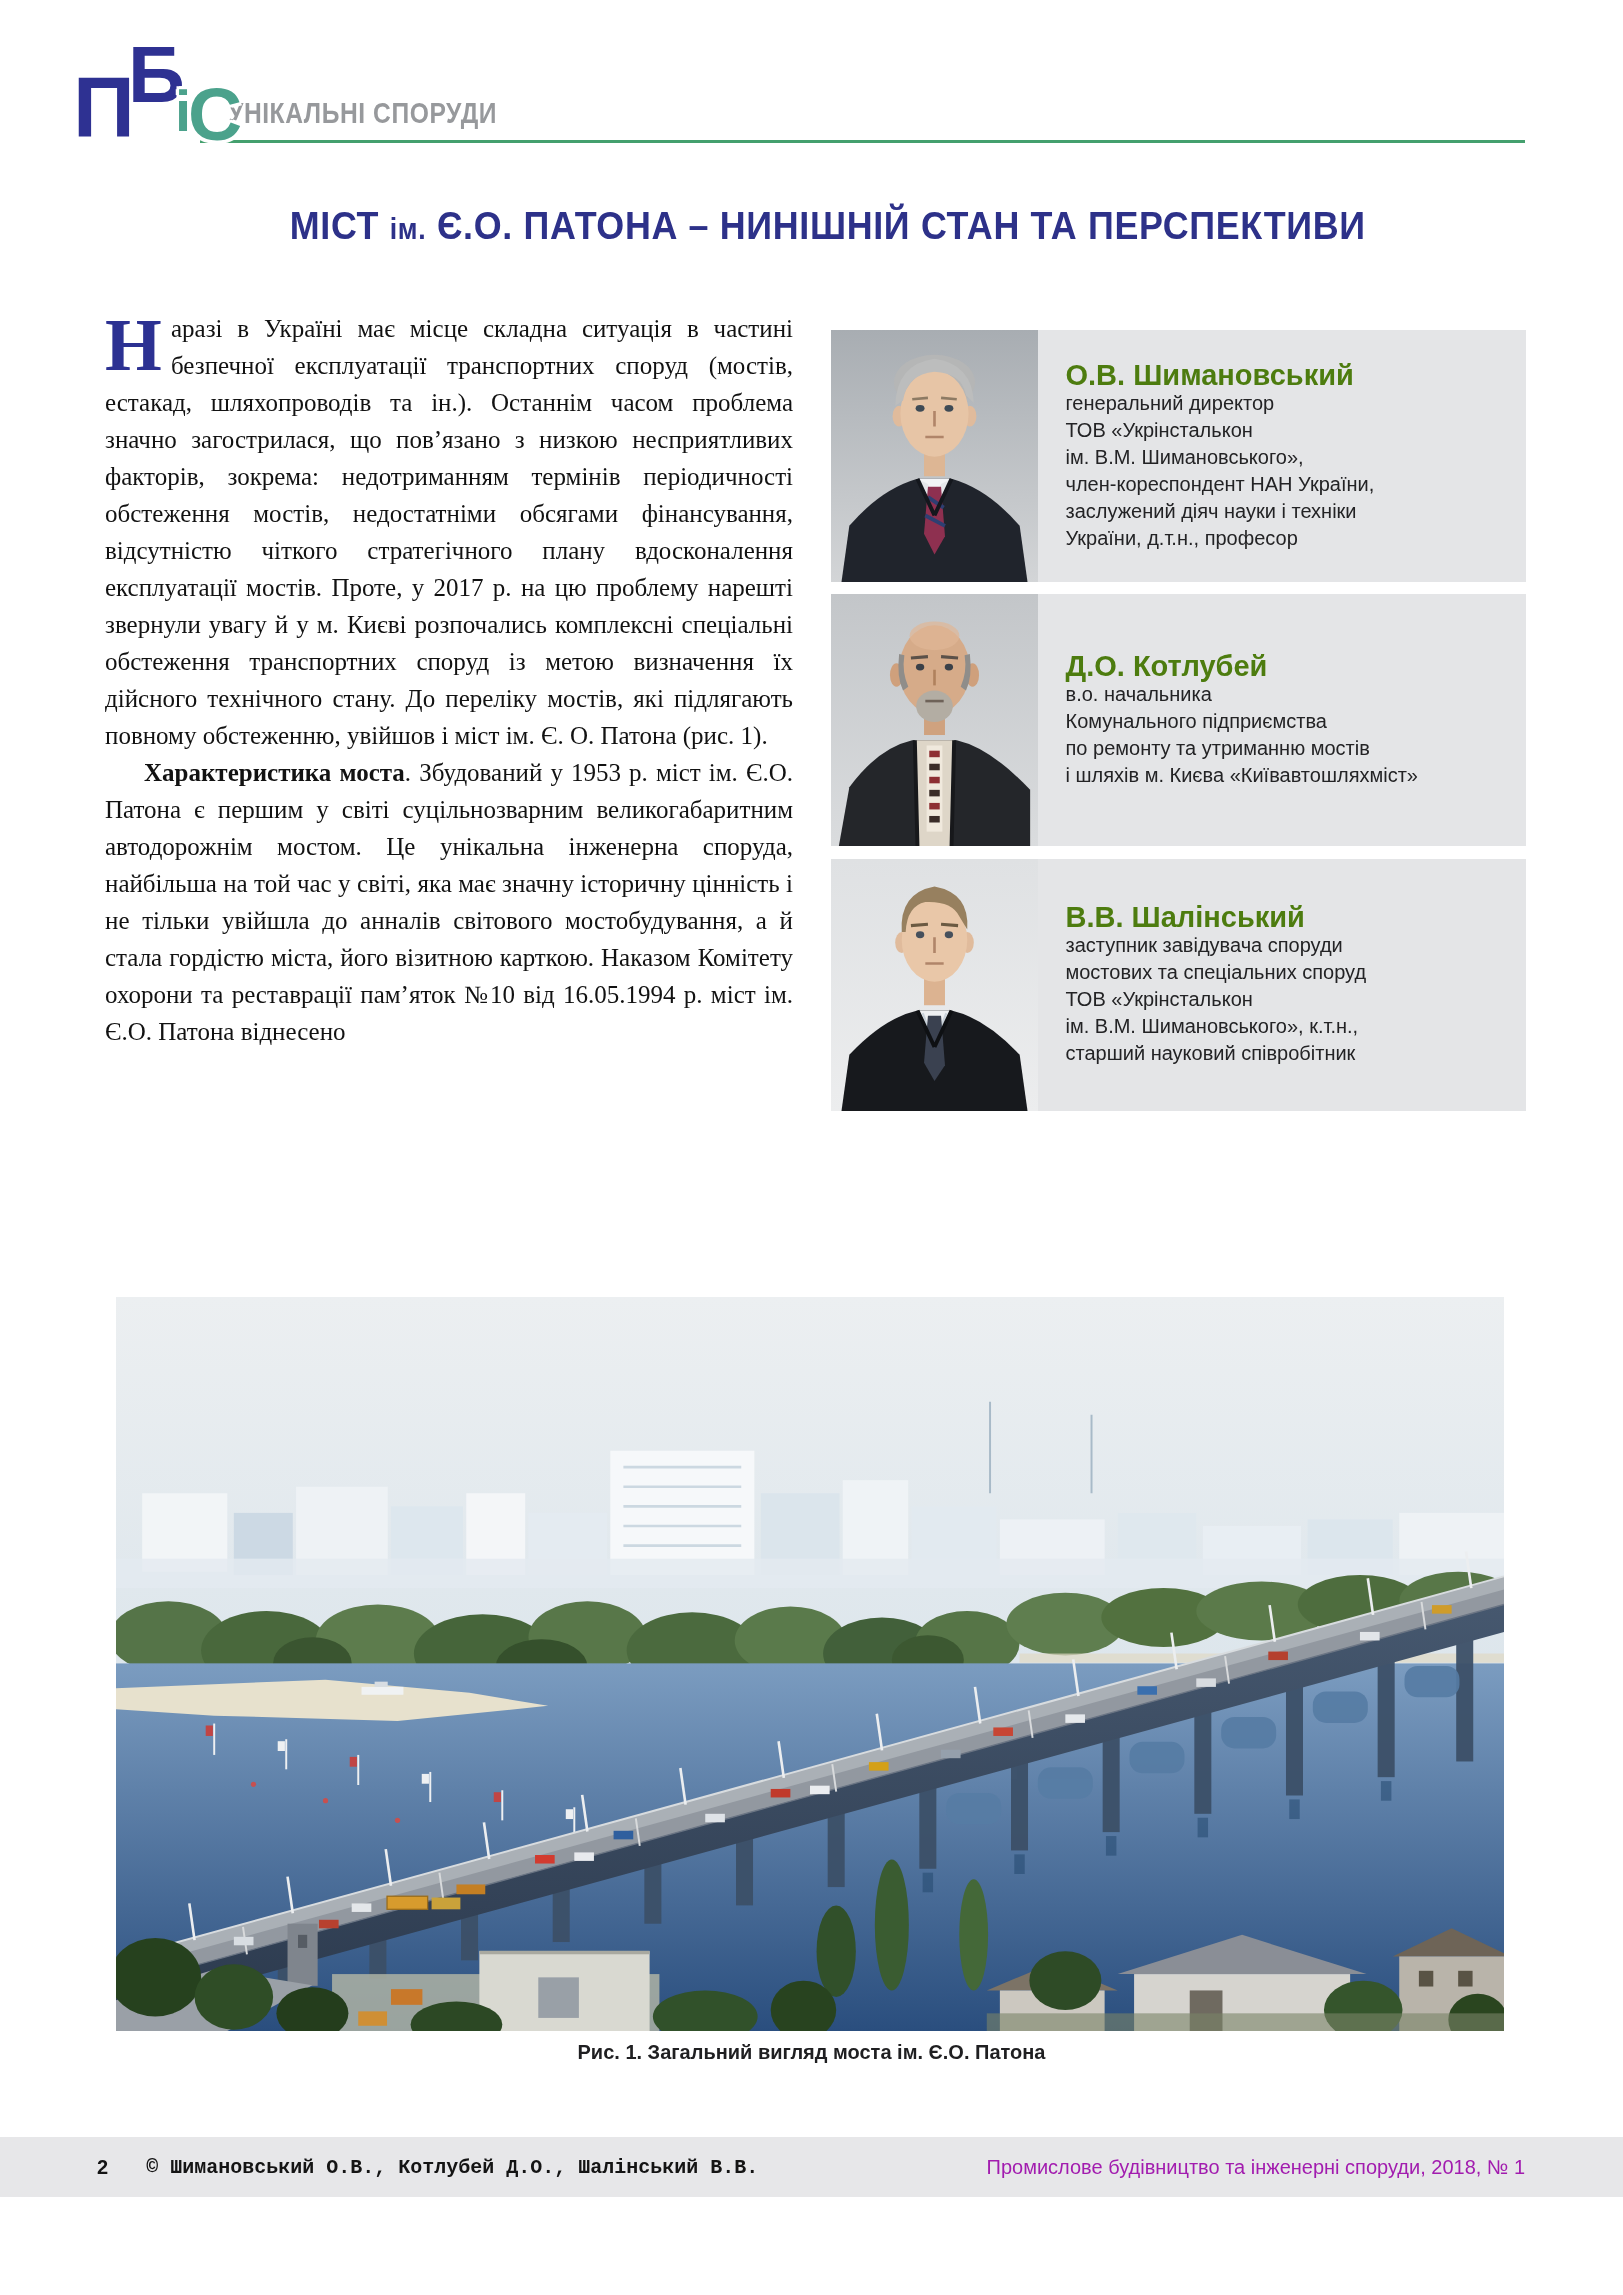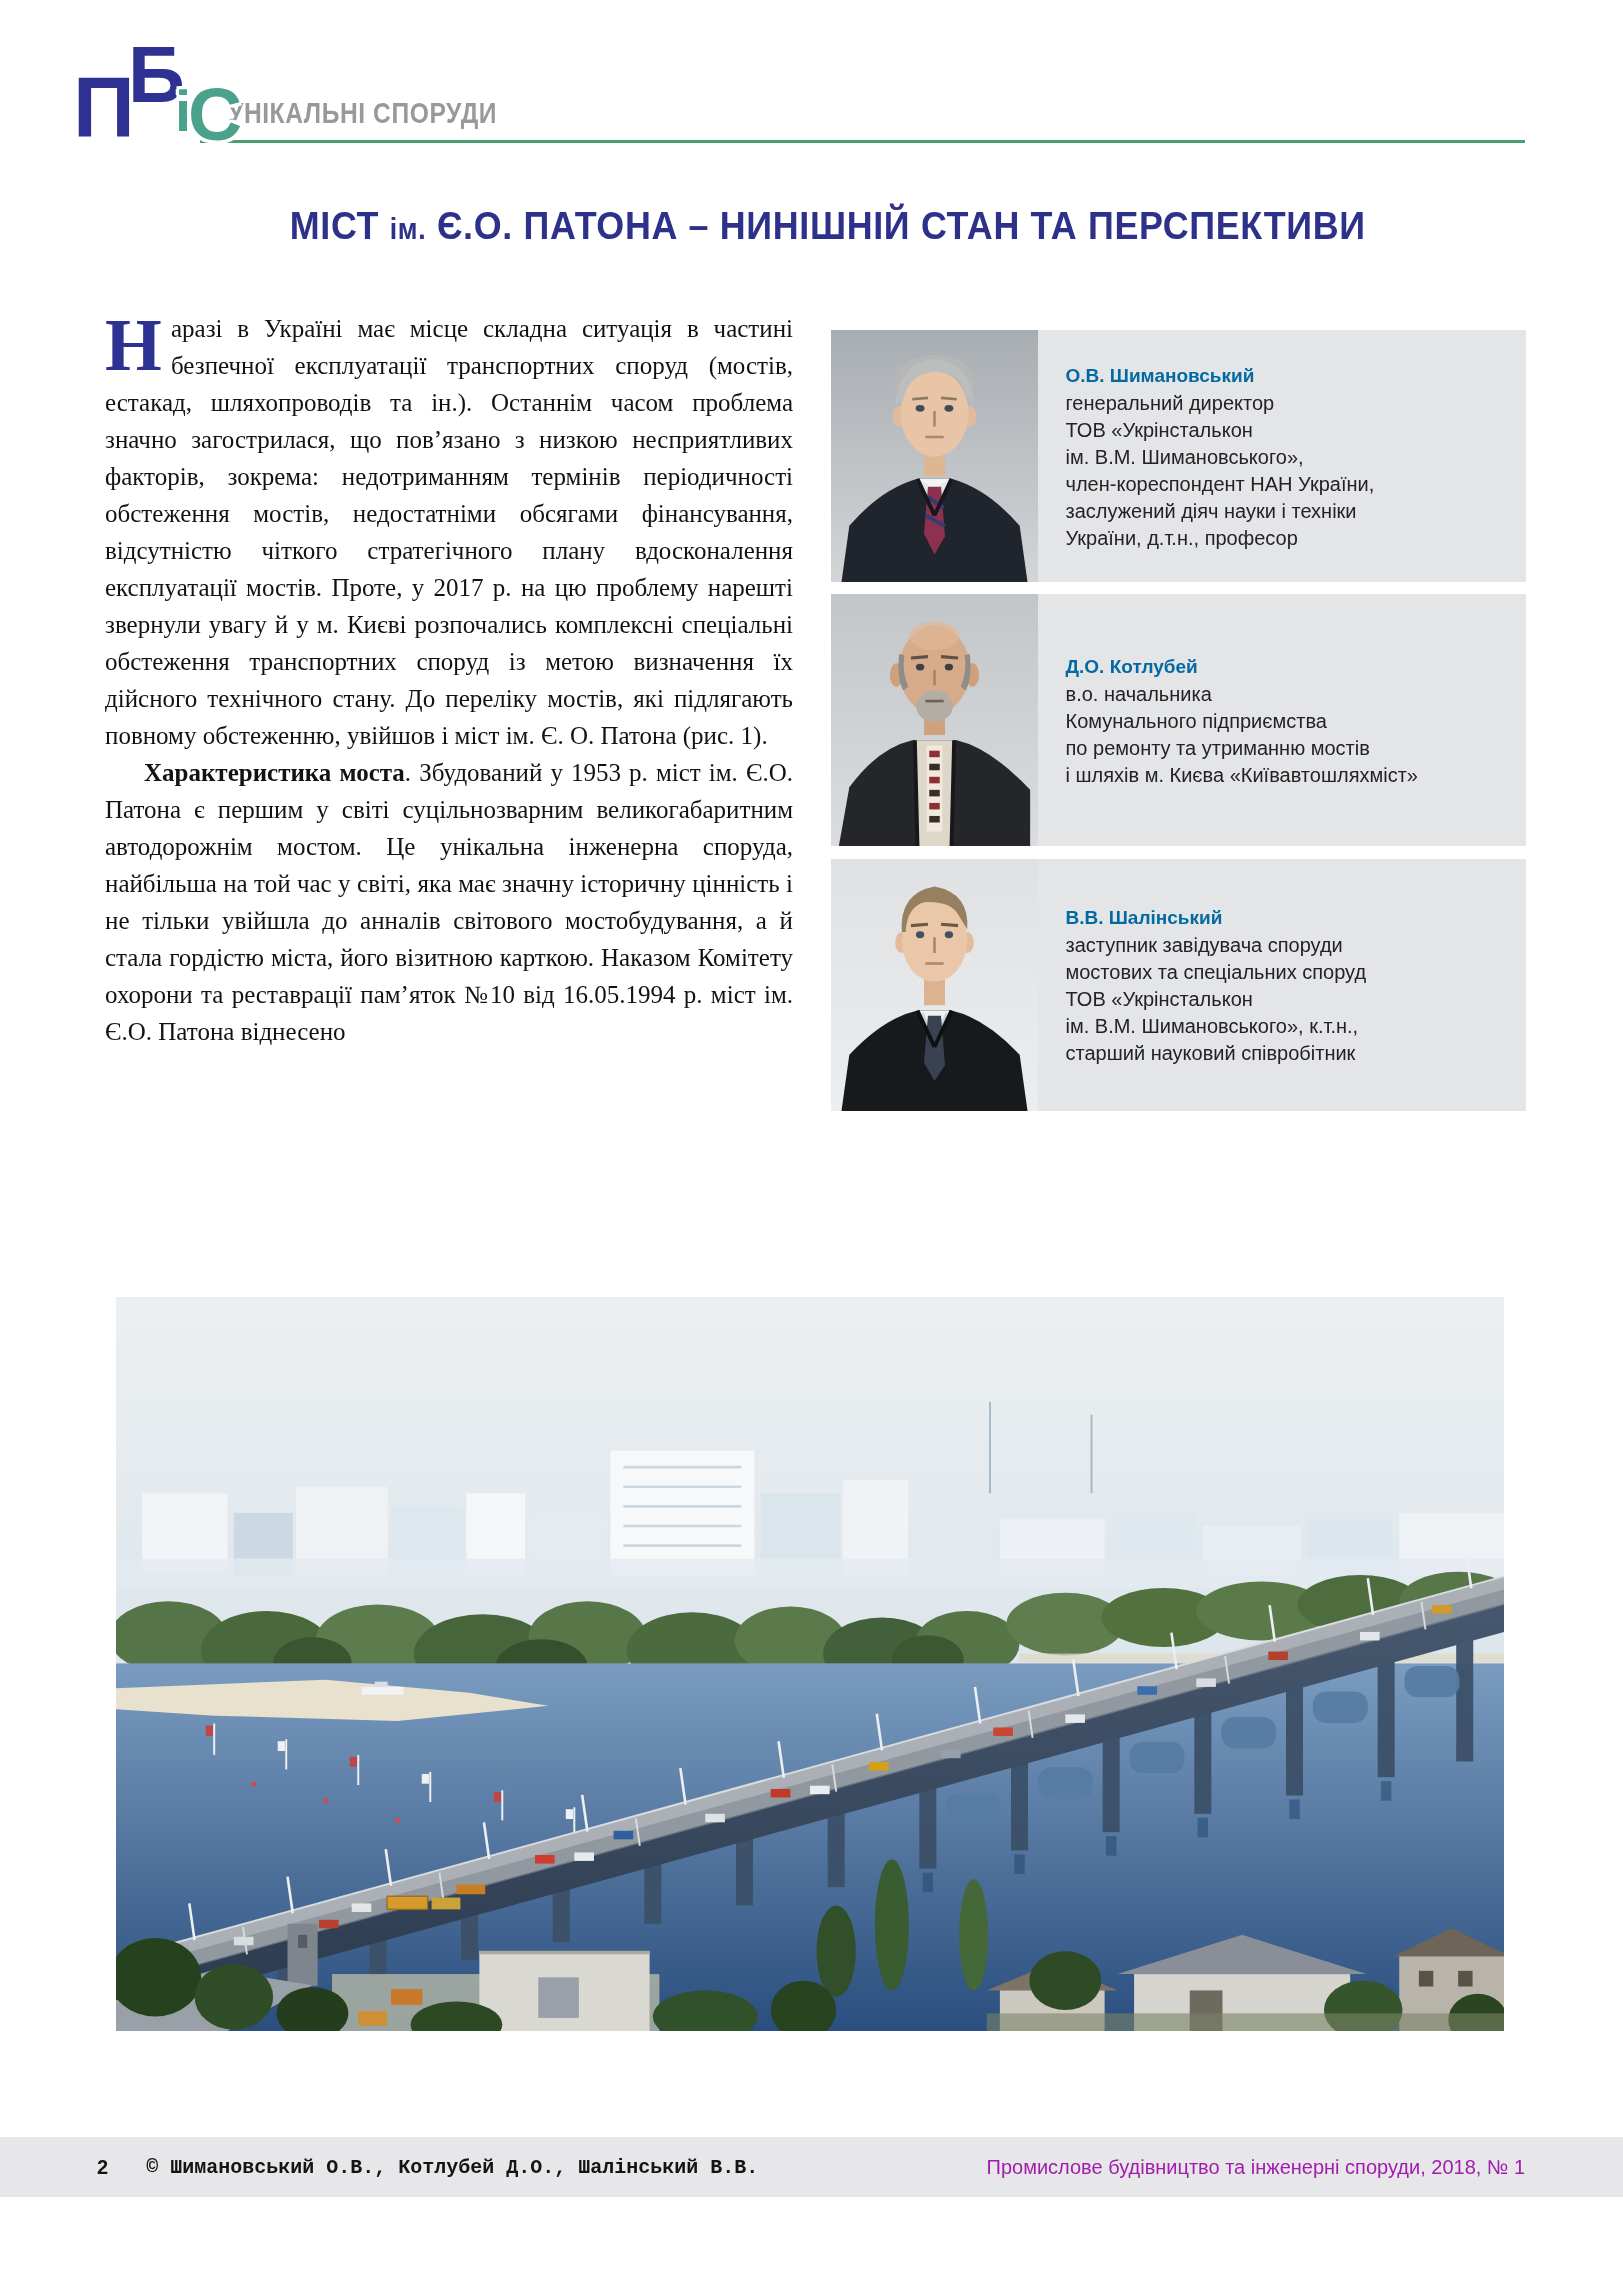--- a/index.html
+++ b/index.html
@@ -32,21 +32,21 @@
            color:#2c3192;margin:3.9px 9.2px 0 0;}
   .para2{text-indent:39px;margin-top:0;}
   .lead-bold{font-weight:bold;}
 
   
   .card{display:flex;height:252px;margin-bottom:12.4px;}
   .card .photo{width:207px;flex:none;}
   .card .photo svg{display:block;width:207px;height:252px;}
   .panel{flex:1;background:#e4e5e7;display:flex;flex-direction:column;justify-content:center;
          padding:9.2px 6.5px 9.2px 27.5px;box-sizing:border-box;}
-  .auth-name{font-weight:bold;font-size:19px;line-height:29px;color:#0369a1;}
+  .auth-name{font-weight:bold;font-size:29px;line-height:29px;color:#4d7c0f;}
   .role-line{font-size:20px;line-height:27px;color:#232325;}
   .para3{margin-top:29px;}
 
   
   .figure{position:absolute;left:116px;top:1297px;width:1388px;height:734px;}
   .figure svg{display:block;width:100%;height:100%;}
   .caption{position:absolute;left:0;top:2041px;width:1623px;text-align:center;
            font-size:20px;font-weight:bold;color:#1f1f21;}
 
   
@@ -422,20 +422,21 @@
         <rect x="1990" y="1030" width="22" height="24" fill="#595345"></rect>
           <rect x="2050" y="1030" width="22" height="24" fill="#595345"></rect>
         <ellipse cx="1450" cy="1045" rx="55" ry="45" fill="#2e4b26"></ellipse>
           <ellipse cx="1905" cy="1090" rx="60" ry="45" fill="#35552c"></ellipse>
         <ellipse cx="2080" cy="1105" rx="45" ry="40" fill="#2a451f"></ellipse>
         <rect x="1330" y="1095" width="790" height="27" fill="#7a8468" opacity="0.6"></rect>
       </g>
     </svg>
   </div>
 
+  <div class="caption">Рис. 1. Загальний вигляд моста ім. Є.О. Патона</div>
 
   <div class="footer">
     <span class="pagenum">2</span>
     <span class="copyright">© Шимановський О.В., Котлубей Д.О., Шалінський В.В.</span>
     <span class="journal">Промислове будівництво та інженерні споруди, 2018, № 1</span>
   </div>
 
 </div>
 
 

